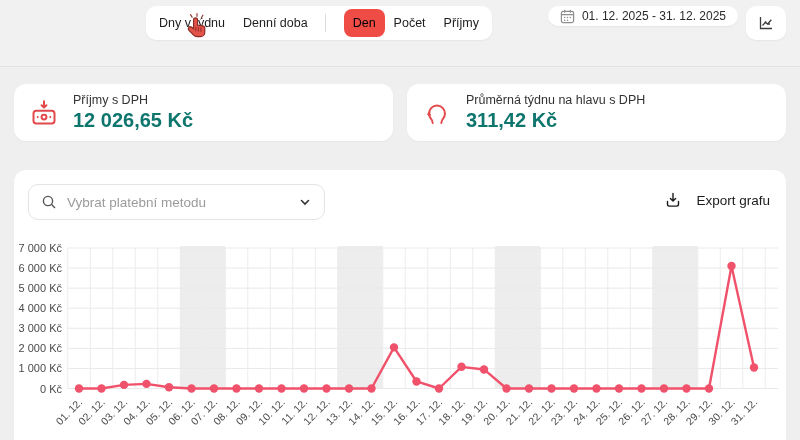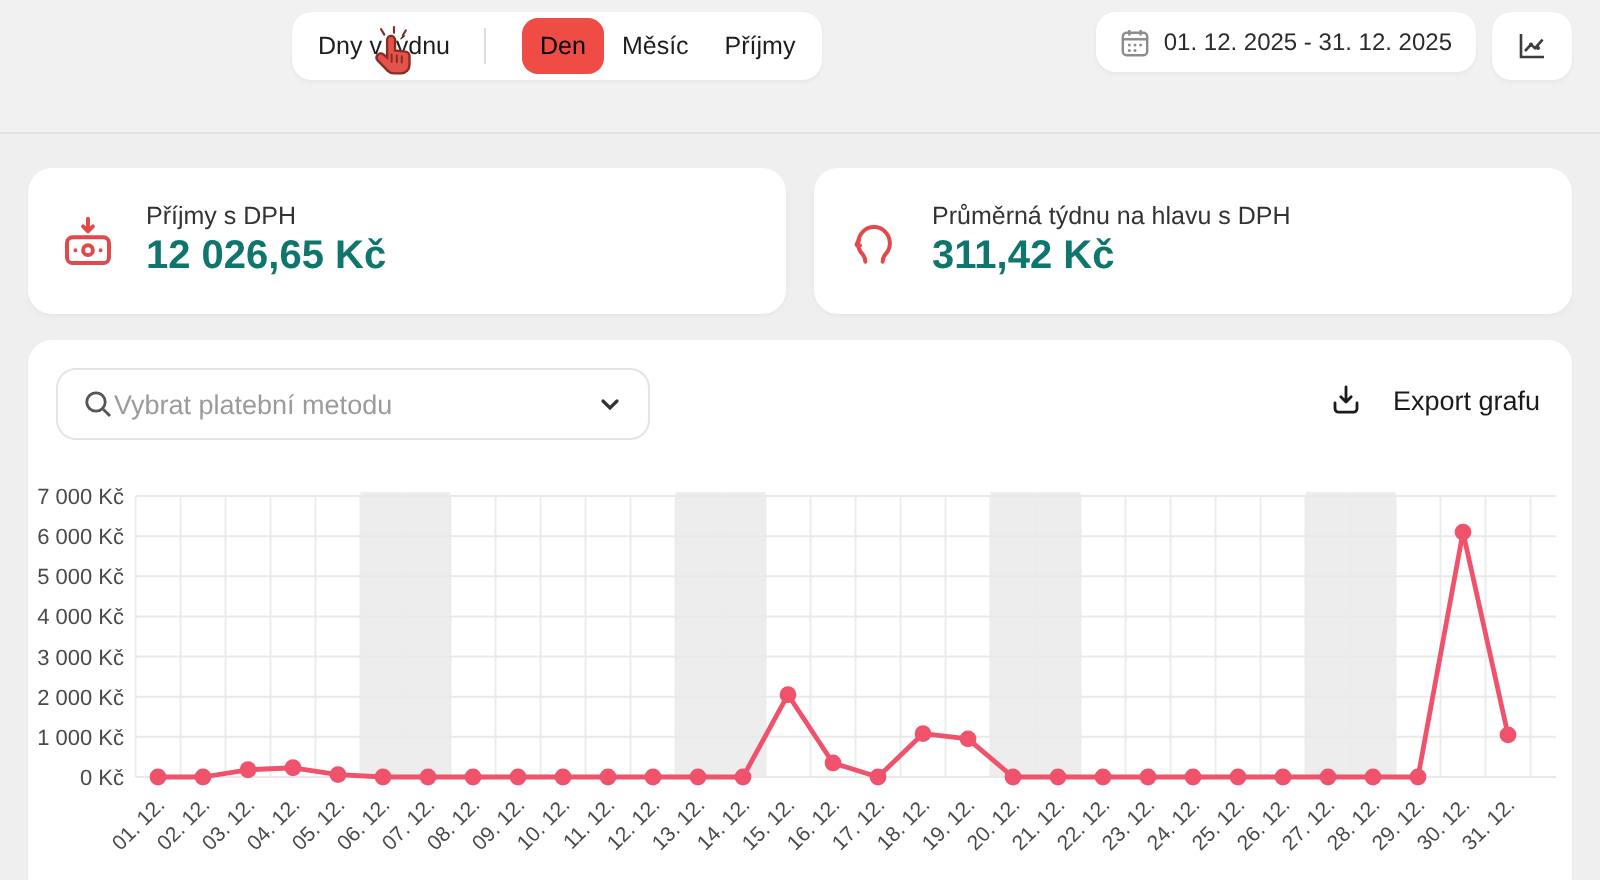--- a/index.html
+++ b/index.html
@@ -9,40 +9,40 @@
   
   .topbar { position:relative; height:67px; background:#f1f1f1; border-bottom:1px solid #e2e2e2; }
   .tabbar { position:absolute; left:146px; top:6px; height:34px; display:flex; align-items:center;
     background:#fff; border-radius:10px; padding:0 4px; box-shadow:0 1px 2px rgba(0,0,0,.05); }
   .tab { position:relative; border:none; background:transparent; font-family:inherit;
     font-size:12.5px; color:#1d1d1f; padding:7px 9px; border-radius:8px; cursor:pointer; white-space:nowrap; }
   .tab.active { background:#ee4c45; color:#000000;margin-left:10px; }
   .vdiv { width:1px; height:18px; background:#dcdcdc; margin:0 8px; }
   .hand-cursor { position:absolute; left:38px; top:7px; width:26px; height:28px; pointer-events:none; z-index:4; }
 
-  .datepill { position:absolute; right:62px; top:6px; height:30px; display:flex; align-items:center; gap:7px;
+  .datepill { position:absolute; right:62px; top:6px; height:20px; display:flex; align-items:center; gap:7px;
     background:#fff; border-radius:10px; padding:0 12px; font-size:12px; color:#2a2a2a;
     box-shadow:0 1px 2px rgba(0,0,0,.05); cursor:pointer; }
   .chartbtn { position:absolute; right:14px; top:6px; width:40px; height:34px; background:#fff;
     border:none; border-radius:10px; display:flex; align-items:center; justify-content:center;
     box-shadow:0 1px 2px rgba(0,0,0,.05); cursor:pointer; }
 
   
   .stats { position:absolute; top:84px; left:14px; right:14px; display:flex; gap:14px; }
-  .card { flex:1; height:73px; background:#fff; border-radius:12px; display:flex; align-items:center;
+  .card { flex:1; height:57px; background:#fff; border-radius:12px; display:flex; align-items:center;
     gap:15px; padding:12px 16px; box-shadow:0 1px 2px rgba(0,0,0,.04); }
   .card .ttl { font-size:12.5px; color:#333; margin-bottom:2px; white-space:nowrap; }
   .card .val { font-size:20px; font-weight:bold; color:#0f766e; white-space:nowrap; }
 
   
   .panel { position:absolute; top:170px; left:14px; width:772px; height:282px; background:#fff;
     border-radius:12px; box-shadow:0 1px 2px rgba(0,0,0,.04); }
   .filter-row { position:relative; padding:14px 14px 0 14px; height:50px; }
   .select { width:297px; height:36px; border:1px solid #e4e4e4; border-radius:10px; background:#fff;
-    display:flex; align-items:center; gap:0; padding:0 12px; cursor:pointer; }
+    display:flex; align-items:center; gap:10px; padding:0 12px; cursor:pointer; }
   .select .ph { flex:1; font-size:13.5px; color:#9b9b9b; white-space:nowrap; overflow:hidden; }
   .export { position:absolute; right:16px; top:22px; display:flex; align-items:center; gap:15px;
     background:transparent; border:none; font-family:inherit; font-size:13.5px; color:#1b1b1b; cursor:pointer; }
 
   #chart { display:block; margin-top:16px; }
   svg text { font-family:"Liberation Sans", sans-serif; }
 </style>
 </head>
 <body>
 
@@ -53,23 +53,24 @@
       <svg viewBox="0 0 24 26" width="26" height="28">
         <g stroke="#8a2b25" stroke-width="1" fill="none" stroke-linecap="round">
           <path d="M6 1.5l1.5 2.5M12 0.5v2.6M17.5 2l-1.4 2.4"></path>
         </g>
         <path fill="#e25349" stroke="#8a2b25" stroke-width="1.1" d="M10.6 4.6c-1 0-1.8.8-1.8 1.8v8.2l-1.7-1.4c-.9-.7-2.1-.6-2.8.3-.6.8-.5 1.9.2 2.6l4.6 4.7c.8.8 1.9 1.2 3 1.2h3.1c2.2 0 4-1.8 4-4v-4.1c0-1-.8-1.9-1.8-2l-4.9-.6V6.4c0-1-.9-1.8-1.9-1.8z"></path>
         <g stroke="#8a2b25" stroke-width=".9" fill="none" stroke-linecap="round">
           <path d="M10.9 13.2v3.4M13.3 13.6v3.2M15.6 14v3"></path>
         </g>
       </svg>
     </span>
+    <button class="tab">Denní doba</button>
     <span class="vdiv"></span>
     <button class="tab active">Den</button>
-    <button class="tab">Měsíc</button>
+    <button class="tab">Počet</button>
     <button class="tab">Příjmy</button>
   </div>
 
   <div class="datepill">
     <span style="display:flex">
       <svg viewBox="0 0 16 16" width="15" height="15" fill="none" stroke="#8d8d8d" stroke-width="1.3">
         <rect x="1.5" y="2.5" width="13" height="12" rx="2"></rect>
         <path d="M1.5 6h13M5 1v3M11 1v3"></path>
         <g fill="#8d8d8d" stroke="none">
           <circle cx="5" cy="9" r=".8"></circle>

